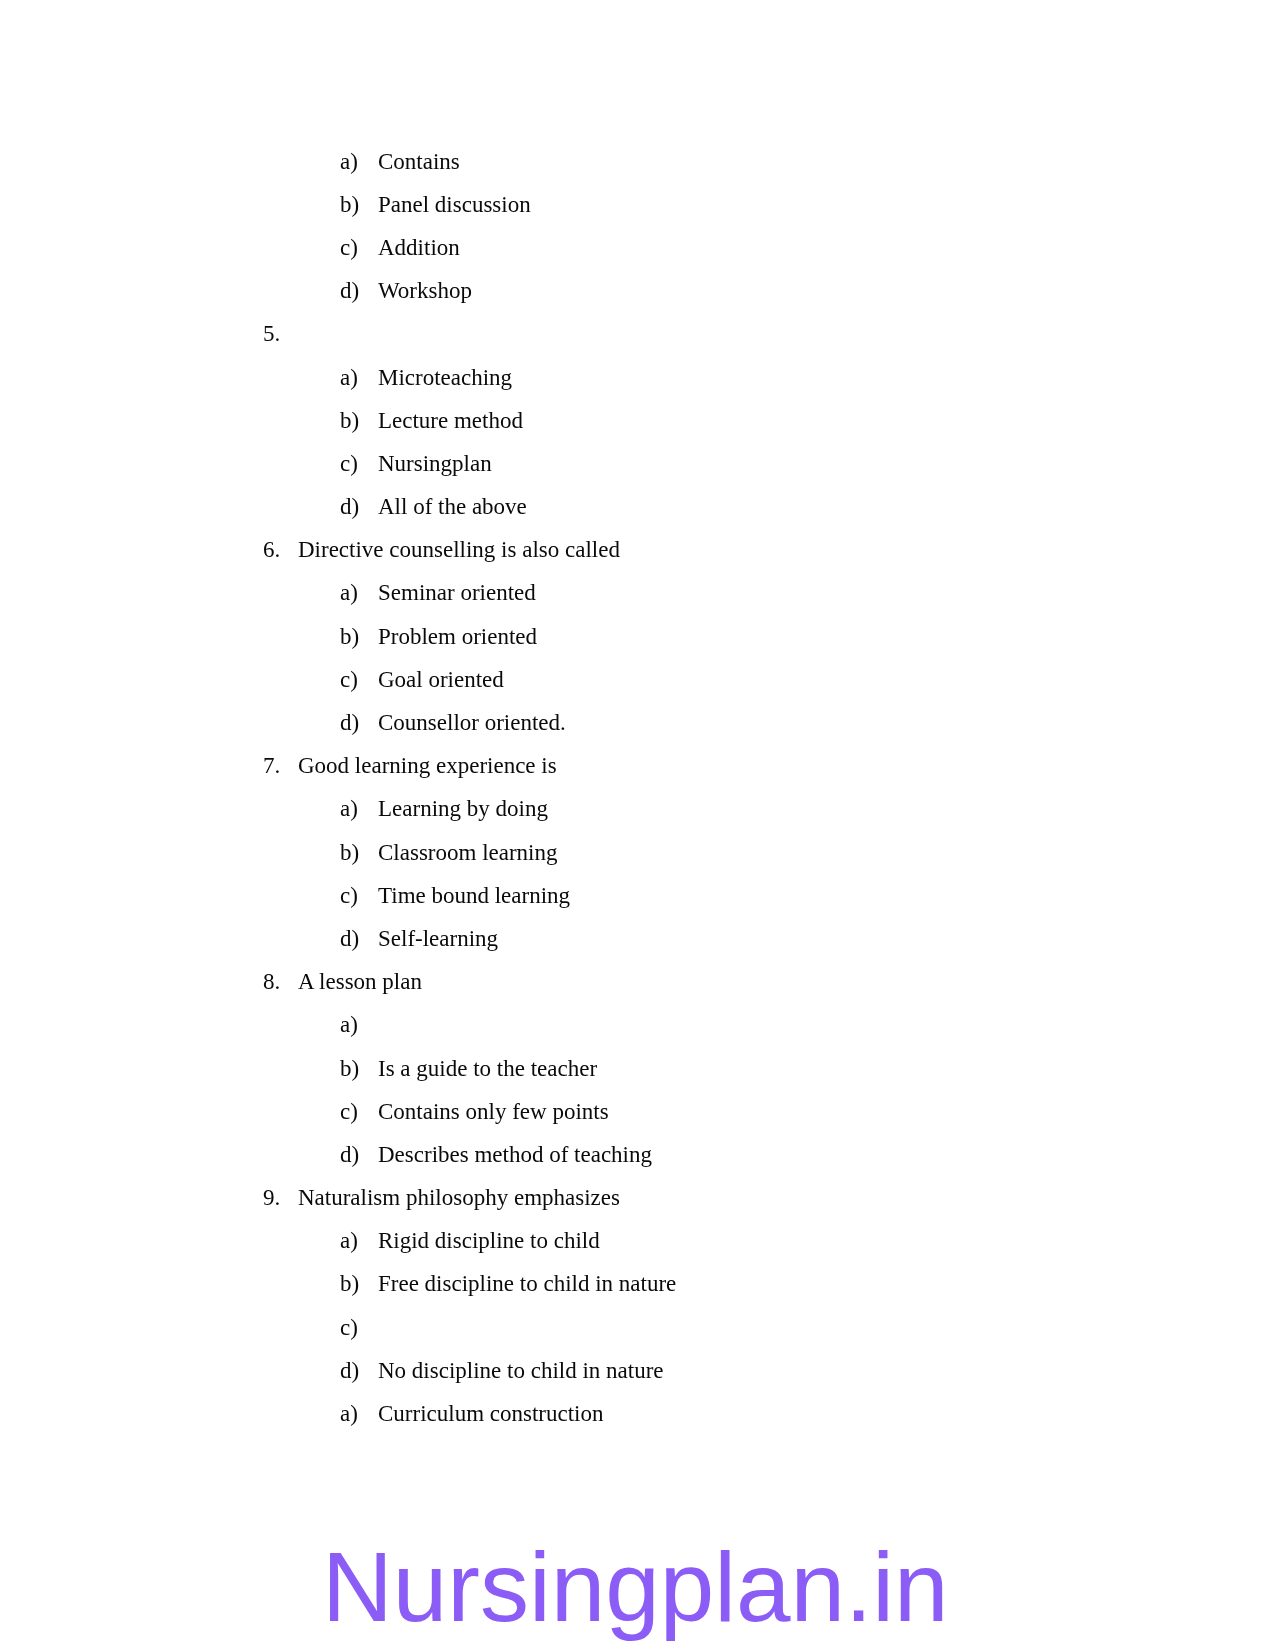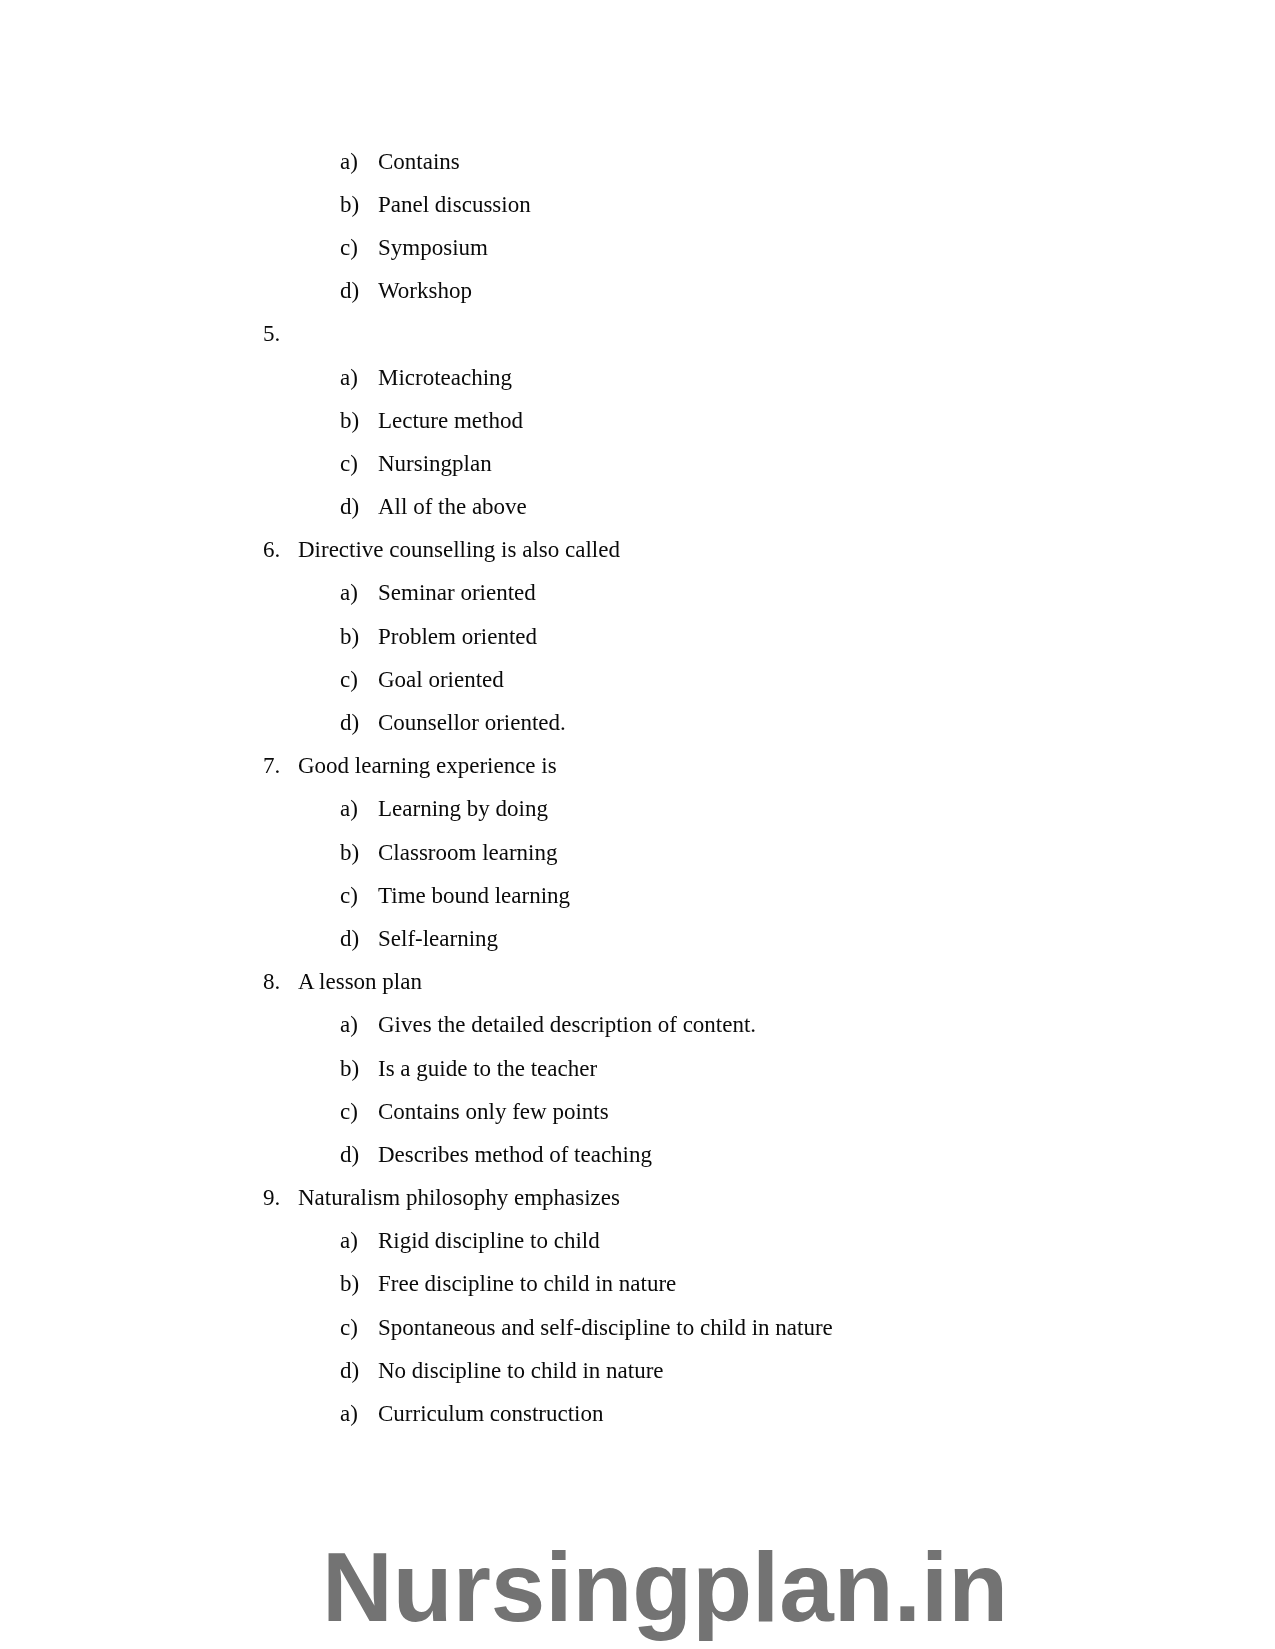--- a/index.html
+++ b/index.html
@@ -63,21 +63,21 @@
       <div class="line opt-line">
     <span class="letter">a)</span>
     <span class="opt-text">Contains</span>
   </div>
       <div class="line opt-line">
     <span class="letter">b)</span>
     <span class="opt-text">Panel discussion</span>
   </div>
       <div class="line opt-line">
     <span class="letter">c)</span>
-    <span class="opt-text">Symposium</span>
+    <span class="opt-text">Addition</span>
   </div>
       <div class="line opt-line">
     <span class="letter">d)</span>
     <span class="opt-text">Workshop</span>
   </div>
       <div class="line q-line">
     <span class="num">5.</span>
   </div>
       <div class="line opt-line">
     <span class="letter">a)</span>
@@ -134,21 +134,20 @@
       <div class="line opt-line">
     <span class="letter">d)</span>
     <span class="opt-text">Self-learning</span>
   </div>
       <div class="line q-line">
     <span class="num">8.</span>
     <span class="stem">A lesson plan</span>
   </div>
       <div class="line opt-line">
     <span class="letter">a)</span>
-    <span class="opt-text">Gives the detailed description of content.</span>
   </div>
       <div class="line opt-line">
     <span class="letter">b)</span>
     <span class="opt-text">Is a guide to the teacher</span>
   </div>
       <div class="line opt-line">
     <span class="letter">c)</span>
     <span class="opt-text">Contains only few points</span>
   </div>
       <div class="line opt-line">
@@ -162,25 +161,24 @@
       <div class="line opt-line">
     <span class="letter">a)</span>
     <span class="opt-text">Rigid discipline to child</span>
   </div>
       <div class="line opt-line">
     <span class="letter">b)</span>
     <span class="opt-text">Free discipline to child in nature</span>
   </div>
       <div class="line opt-line">
     <span class="letter">c)</span>
-    <span class="opt-text">Spontaneous and self-discipline to child in nature</span>
   </div>
       <div class="line opt-line">
     <span class="letter">d)</span>
     <span class="opt-text">No discipline to child in nature</span>
   </div>
       <div class="line opt-line">
     <span class="letter">a)</span>
     <span class="opt-text">Curriculum construction</span>
   </div>
     </div>
-  <div class="watermark" style="color: #737373; font-weight: bold;">Nursingplan.in</div>
+  <div class="watermark" style="color: #8b5cf6;">Nursingplan.in</div>
 </div>
 
 </body></html>

